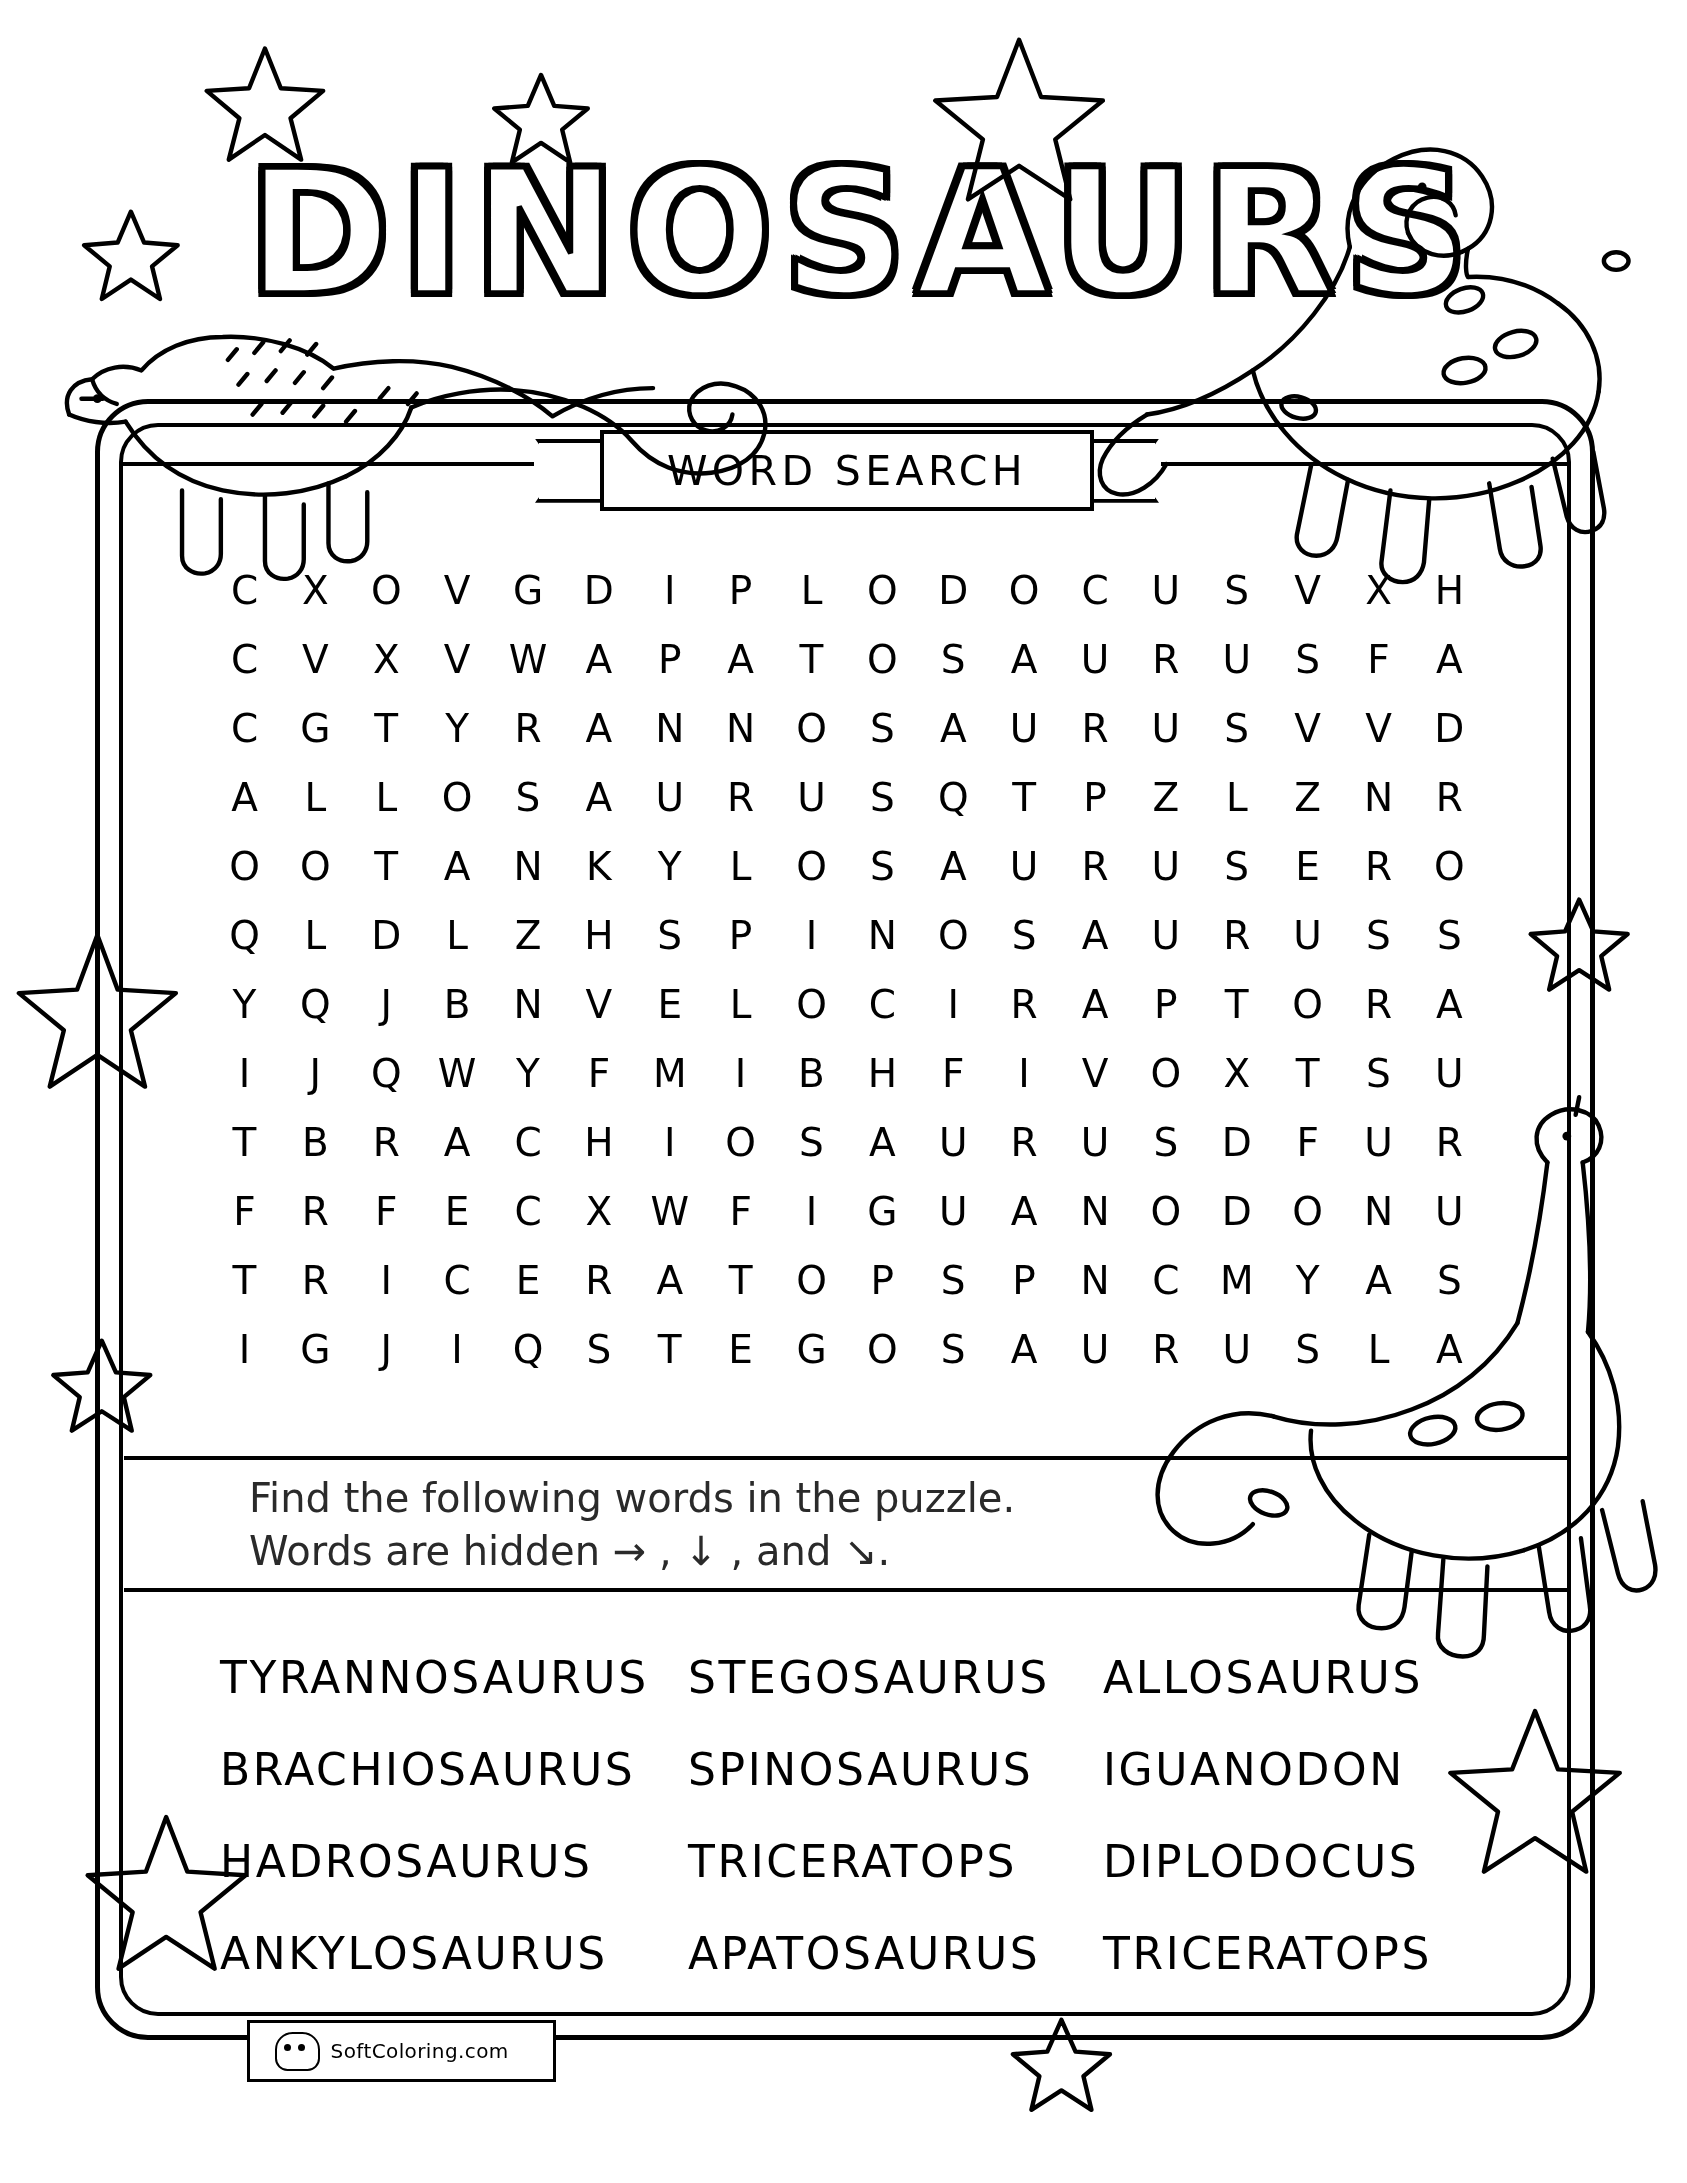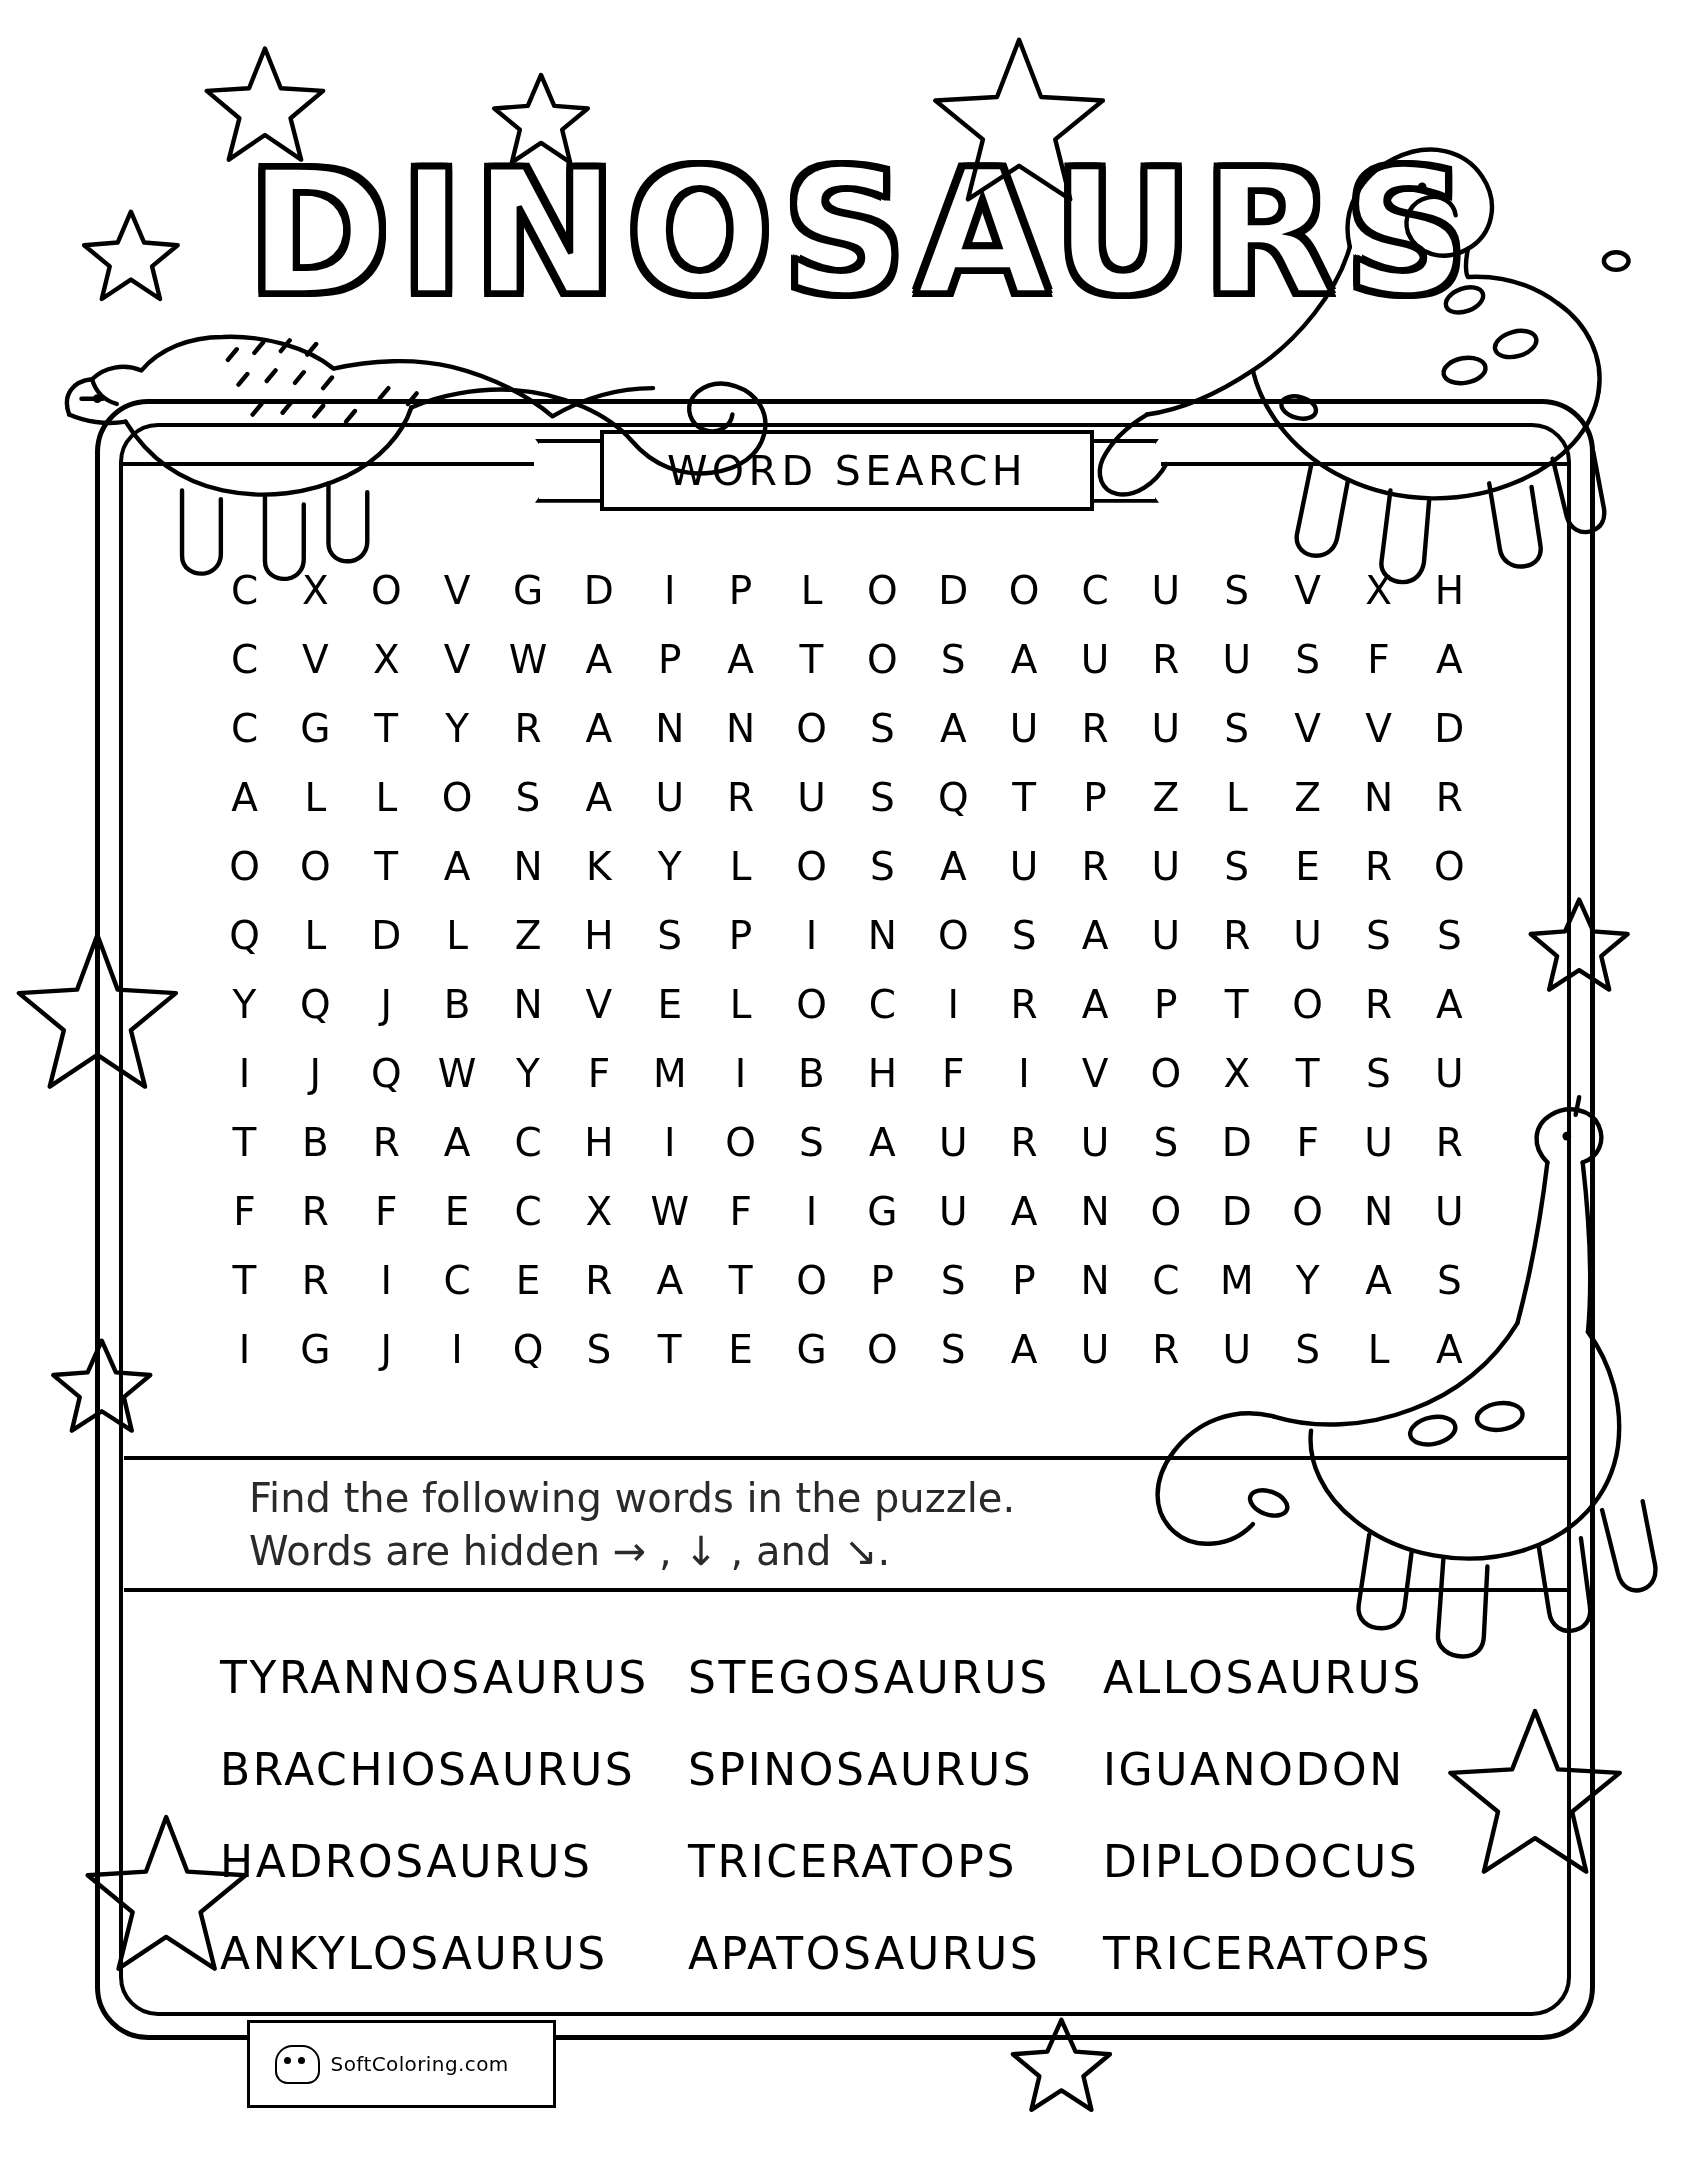--- a/index.html
+++ b/index.html
@@ -183,21 +183,21 @@
     line-height: 92px;
     white-space: nowrap;
   }
 
   
   #footer-logo {
     position: absolute;
     left: 247px;
     top: 2020px;
     width: 309px;
-    height: 88px;
+    height: 62px;
     border: 3.5px solid #000;
     background: #fff;
     box-sizing: border-box;
     display: flex;
     align-items: center;
     gap: 10.6px;
     padding-left: 25px;
   }
   #footer-logo .mark {
     width: 41px;

